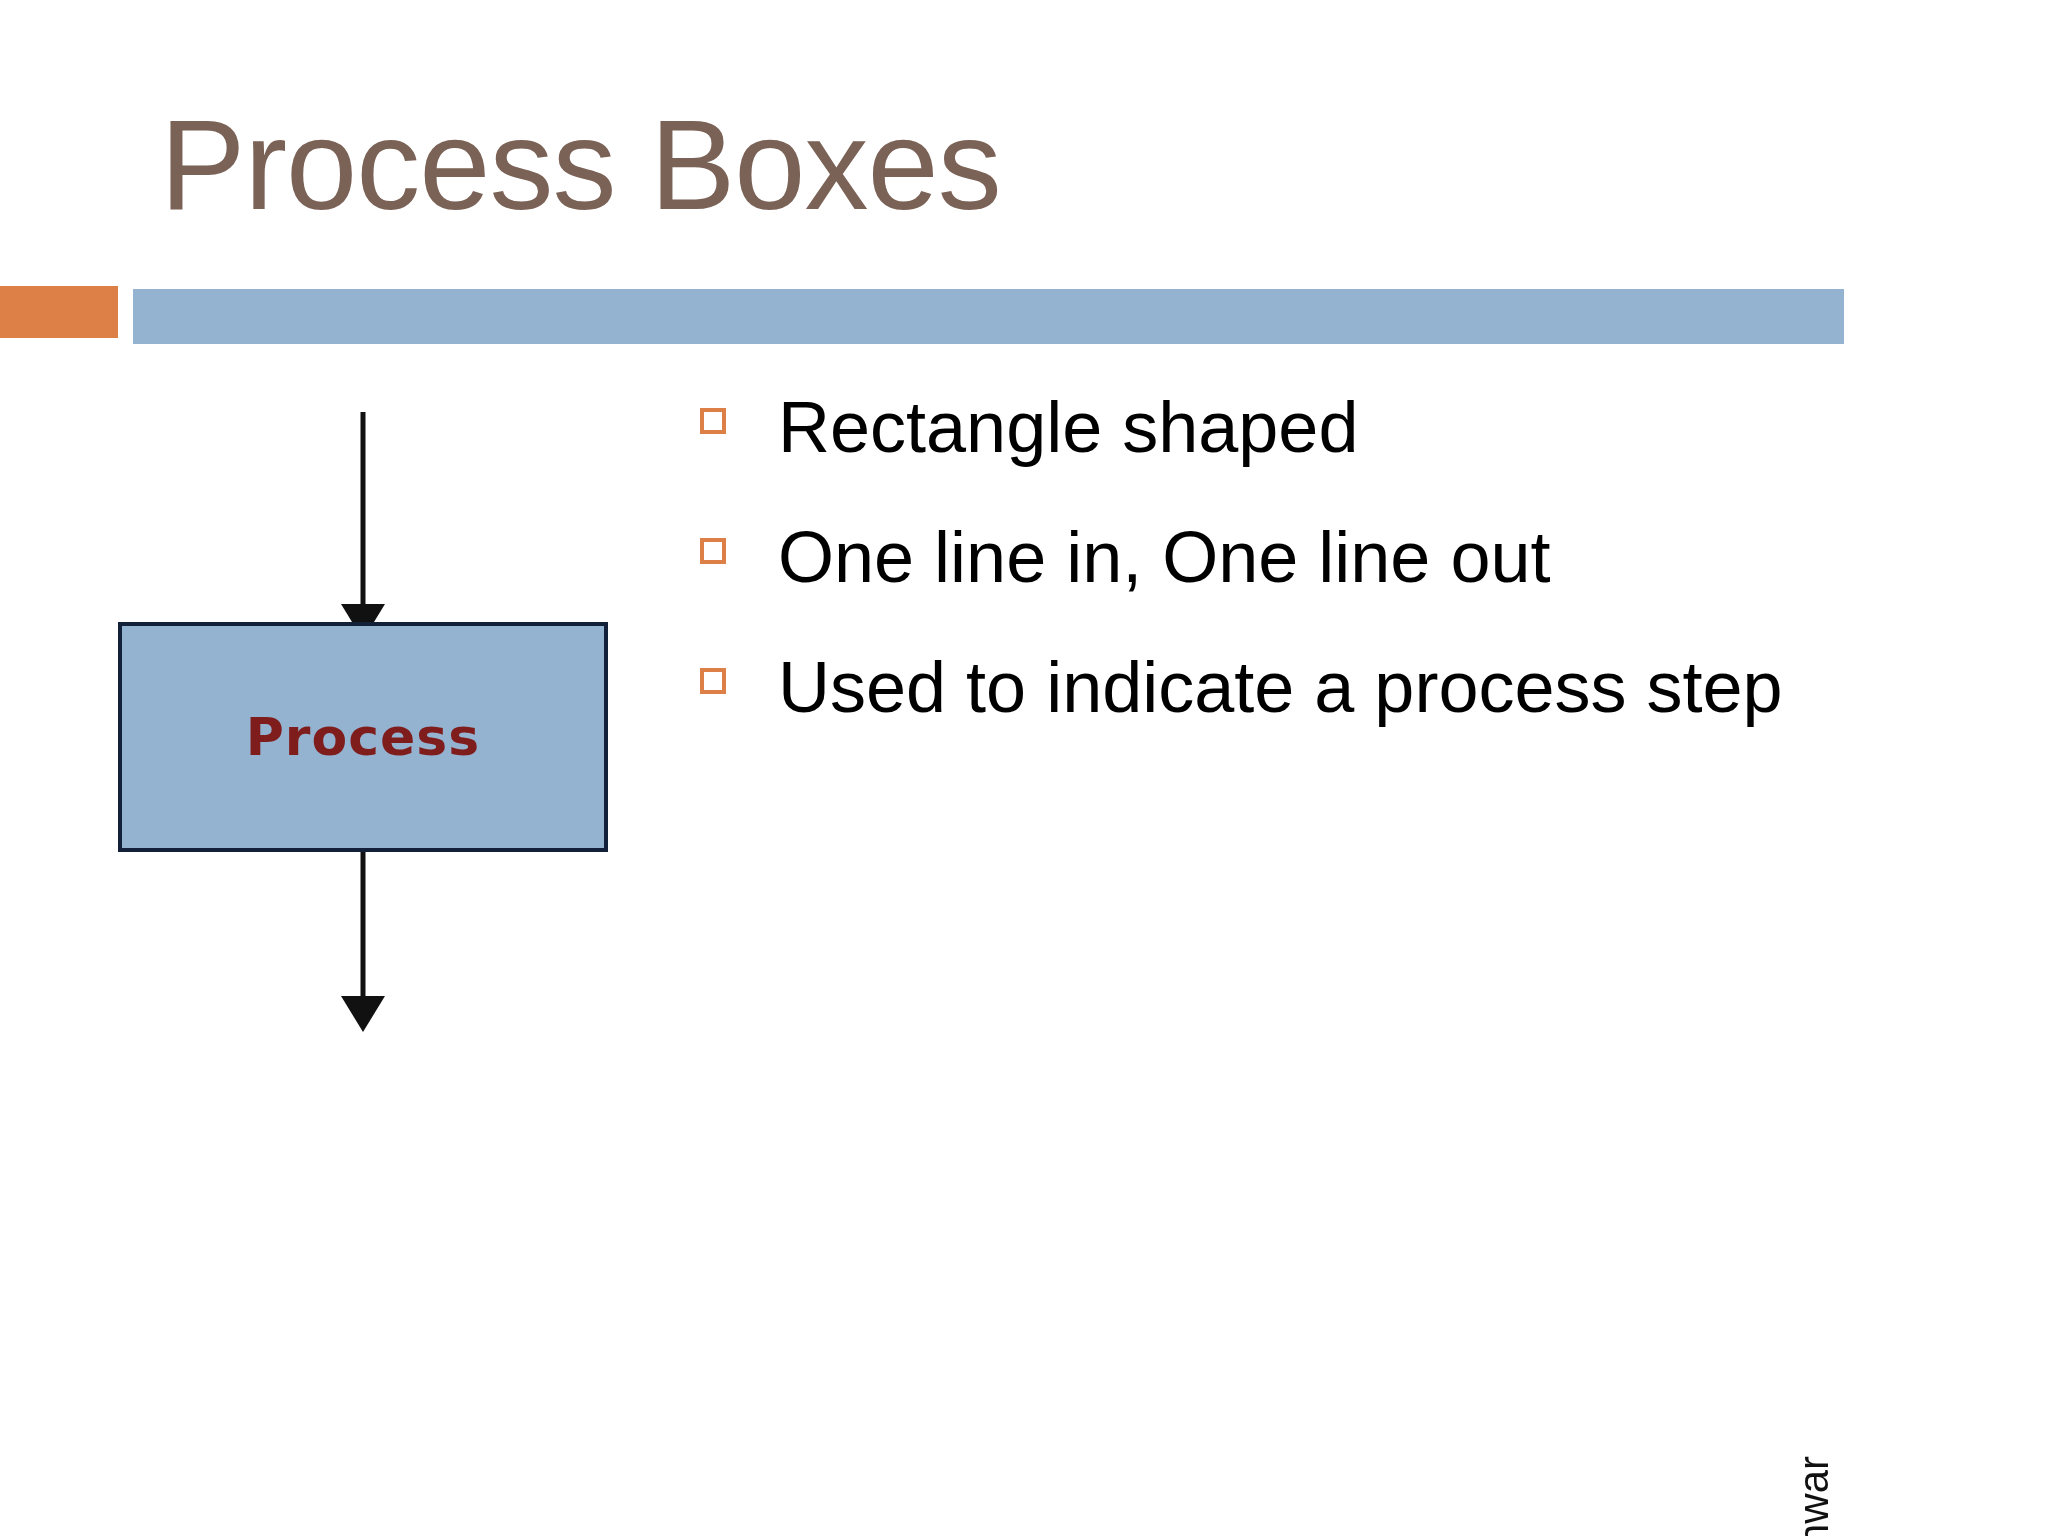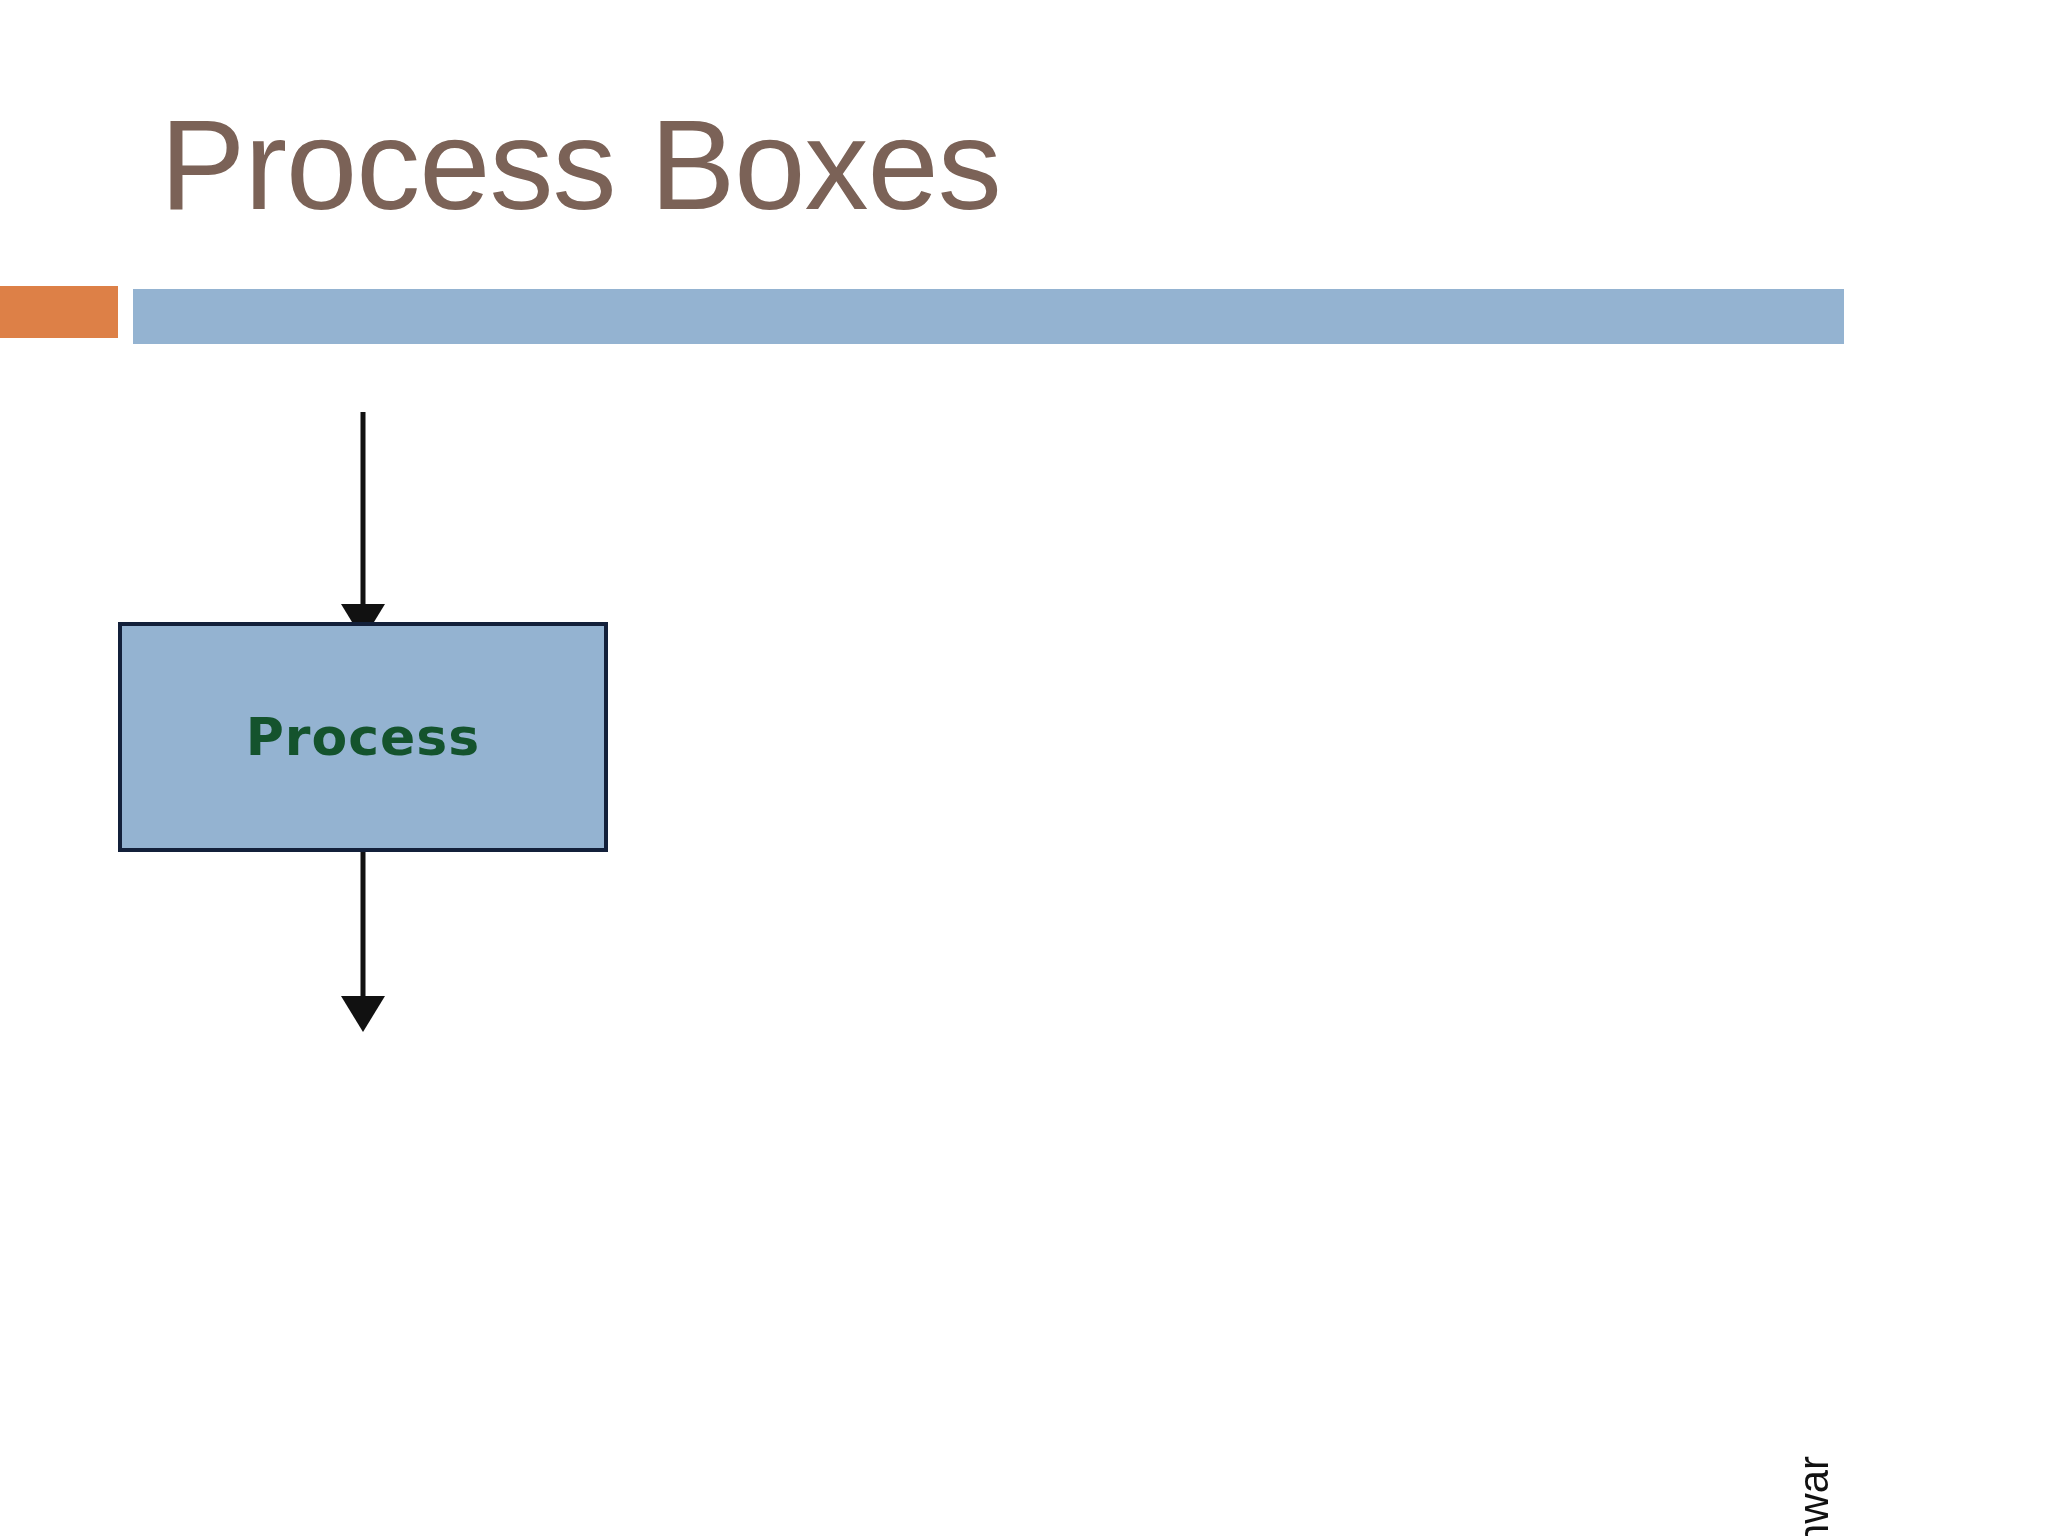--- a/index.html
+++ b/index.html
@@ -79,21 +79,21 @@
     position: absolute;
     left: 0;
     right: 0;
     top: 50%;
     transform: translateY(-50%);
     text-align: center;
     font-family: "DejaVu Sans", sans-serif;
     font-weight: 700;
     font-size: 52px;
     letter-spacing: 1px;
-    color: #14532d;
+    color: #7f1d1d;
   }
 
   
   #bullet-list {
     position: absolute;
     left: 700px;
     top: 386px;
     width: 1300px;
   }
   .bullet-row {
@@ -155,16 +155,34 @@
         <line x1="363" y1="852" x2="363" y2="1000" stroke="#111111" stroke-width="5"></line>
         <polygon points="341,996 385,996 363,1032" fill="#111111"></polygon>
       </g>
     </svg>
   </div>
 
   <div id="process-box">
     <div id="process-box-label">Process</div>
   </div>
 
+  <div id="bullet-list">
+
+    <div class="bullet-row">
+      <span class="bullet-marker"></span>
+      <span class="bullet-text">Rectangle shaped</span>
+    </div>
+
+    <div class="bullet-row">
+      <span class="bullet-marker"></span>
+      <span class="bullet-text">One line in, One line out</span>
+    </div>
+
+    <div class="bullet-row">
+      <span class="bullet-marker"></span>
+      <span class="bullet-text">Used to indicate a process step</span>
+    </div>
+
+  </div>
 
   <div id="credit">Saira Anwar</div>
 
 </div>
 
 </body></html>

